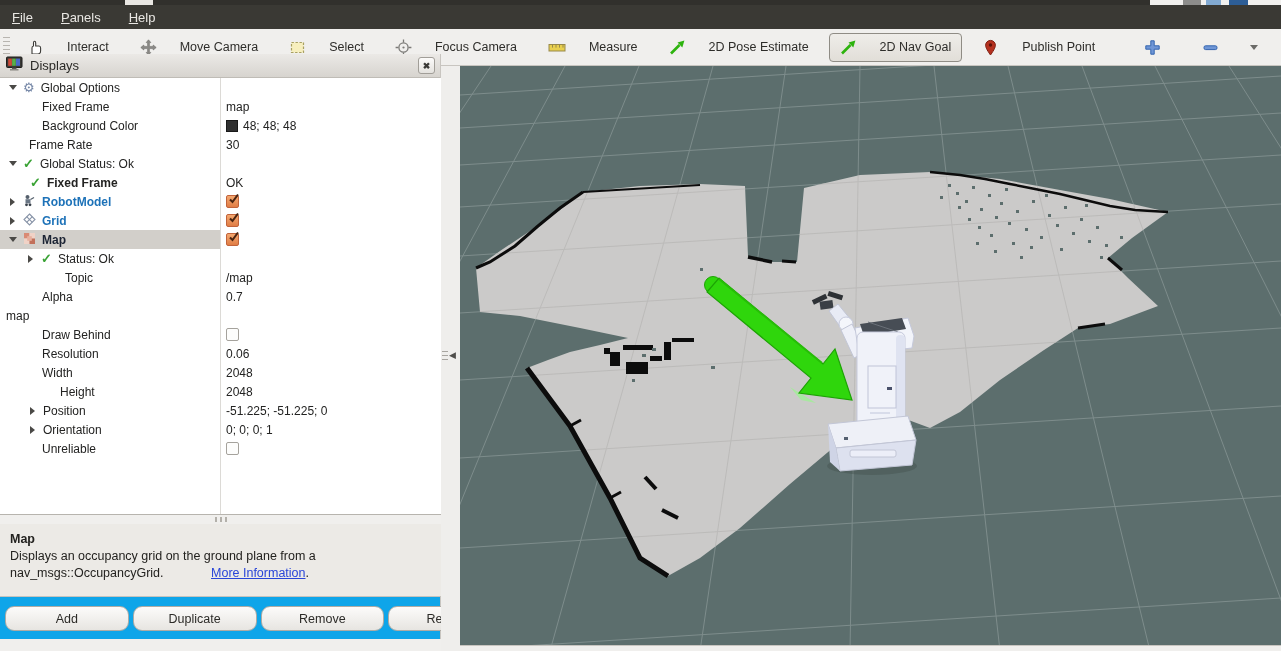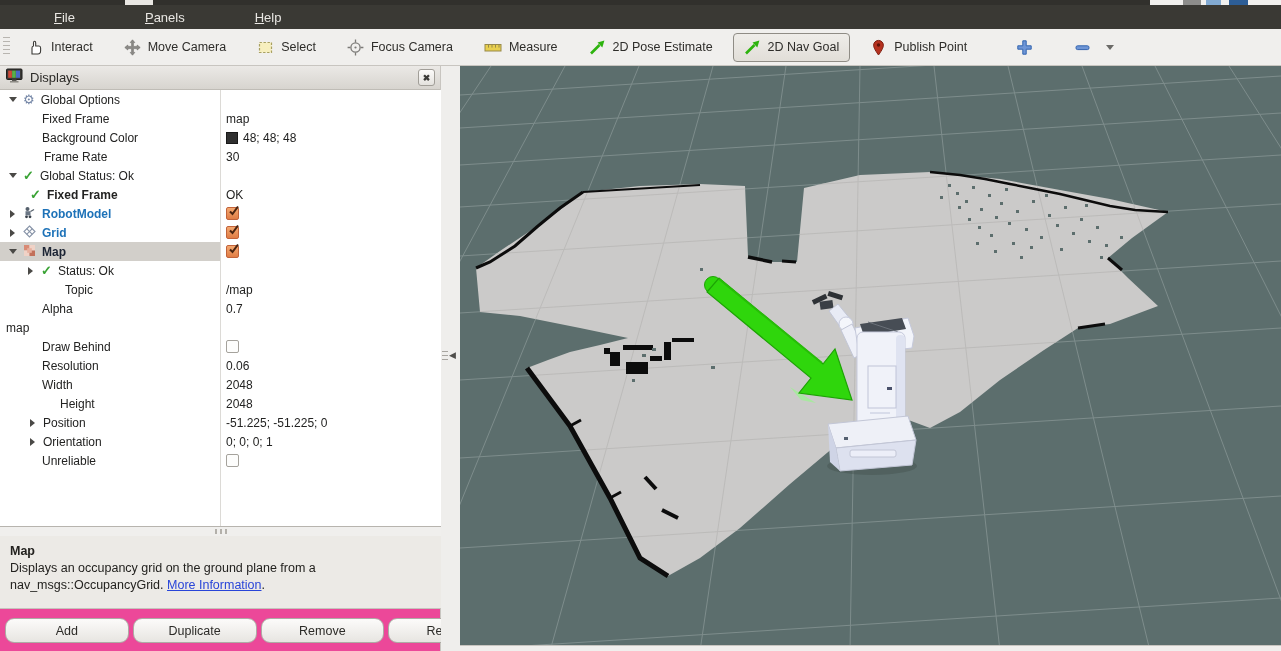--- a/index.html
+++ b/index.html
@@ -11,38 +11,38 @@
   .frag { position:absolute; top:0; height:5px; }
   .frag-a { left:125px; width:28px; background:#e9e7e3; }
   .frag-b { left:1150px; width:131px; background:#f1f0ee; }
   .frag-c { left:1183px; width:18px; background:#8d8d8b; }
   .frag-d { left:1206px; width:15px; background:#82aad2; }
   .frag-e { left:1229px; width:19px; background:#2d5e97; }
 
   
   .menubar { position:absolute; left:0; top:5px; width:1281px; height:24px; background:#3a3934;
              display:flex; align-items:center; padding-left:12px; gap:28px; }
-  .menu-item { display:block; color:#e9e7e3; font-size:13px; cursor:default;margin-left:42px; }
+  .menu-item { display:block; color:#e9e7e3; font-size:13px; cursor:default; }
   .menu-item::first-letter { text-decoration:underline; }
 
   
   .toolbar { position:absolute; left:0; top:29px; width:1281px; height:37px; background:#f0efed;
              border-bottom:1px solid #c8c5c0; display:flex; align-items:center; padding-left:3px; }
   .tb-handle { width:7px; height:20px; margin-right:6px;
                background:repeating-linear-gradient(to bottom,#b8b5b0 0 1px,transparent 1px 4px); }
-  .tool { display:flex; align-items:center; gap:7px; padding:5px 10px; margin-right:9px;
+  .tool { display:flex; align-items:center; gap:23px; padding:5px 10px; margin-right:9px;
           font-size:12.5px; color:#2e2d2a; border:1px solid transparent; white-space:nowrap; }
   .tool.active { border:1px solid #8f8c85; border-radius:4px;
                  background:linear-gradient(#efede9,#e1ded8); }
   .tool svg { display:block; }
   .dd-arrow { width:0; height:0; border:4px solid transparent; border-top:5px solid #6b6a67;
               margin-left:8px; margin-top:4px; }
 
   
-  .panel { position:absolute; left:0; top:66px; width:441px; height:585px; background:#ec4899;
+  .panel { position:absolute; left:0; top:54px; width:441px; height:585px; background:#0ea5e9;
            border-right:1px solid #c8c5c0; }
   .panel-header { position:relative; height:24px; background:linear-gradient(#ebe9e6,#d7d4cf);
                   border-bottom:1px solid #bfbcb6; display:flex; align-items:center; padding:0 6px; gap:7px; }
   .panel-title { font-size:13px; color:#2b2a27; }
   .close-btn { position:absolute; right:5px; top:3px; width:17px; height:17px; border:1px solid #a19e98;
                border-radius:3px; background:linear-gradient(#fcfbfa,#e4e2de); color:#3a3936;
                font-size:9px; display:flex; align-items:center; justify-content:center; font-weight:bold; }
 
   .tree { position:absolute; top:24px; left:0; width:441px; height:437px; background:#ffffff;
           border-bottom:1px solid #b7b4ae; overflow:hidden; }
@@ -64,21 +64,21 @@
   .sel .name { background:#d2cfca; }
   .map-name { font-weight:bold; color:#1c2434; }
 
   .tree-splitdots { position:absolute; left:0; top:461px; width:441px; height:9px; background:#f0efed;
                     display:flex; align-items:center; justify-content:center; gap:3px; }
   .tree-splitdots i { width:2px; height:5px; background:#b3b0aa; }
 
   .desc { position:absolute; top:470px; left:0; width:441px; height:73px; background:#eceae6;
           border-bottom:1px solid #c6c3bd; padding:7px 10px; font-size:12.5px; color:#23221f; line-height:17px; }
   .desc-title { font-weight:bold; }
-  .desc a { color:#2945d8; text-decoration:underline; }
+  .desc a { color:#2945d8; text-decoration:underline;margin-left:44px; }
 
   .btns { position:absolute; top:552px; left:0; width:517px; display:flex; gap:4px; padding:0 5px; }
   .btn { flex:1; height:25px; border:1px solid #aeaba5; border-radius:9px;
          background:linear-gradient(#fcfbfa,#e7e5e1); font-size:12.5px; color:#2c2b28;
          display:flex; align-items:center; justify-content:center; }
 
   
   .vsplit { position:absolute; left:441px; top:66px; width:19px; height:585px; background:#efeeec; }
   .collapse { position:absolute; left:0; top:276px; width:19px; height:26px; display:flex;
               align-items:center; gap:1px; }
@@ -250,21 +250,21 @@
         <div class="name" style="padding-left:42px">
           <span>Background Color</span>
         </div>
         <div class="val">
           <span class="swatch"></span>
           <span>48; 48; 48</span>
         </div>
       </div>
 
       <div class="row">
-        <div class="name" style="padding-left:44px">
+        <div class="name" style="padding-left:29px">
           <span>Frame Rate</span>
         </div>
         <div class="val">30</div>
       </div>
 
       <div class="row">
         <div class="name" style="padding-left:8px">
           <span class="arrbox">
               <i class="arr-down"></i>
             </span>

